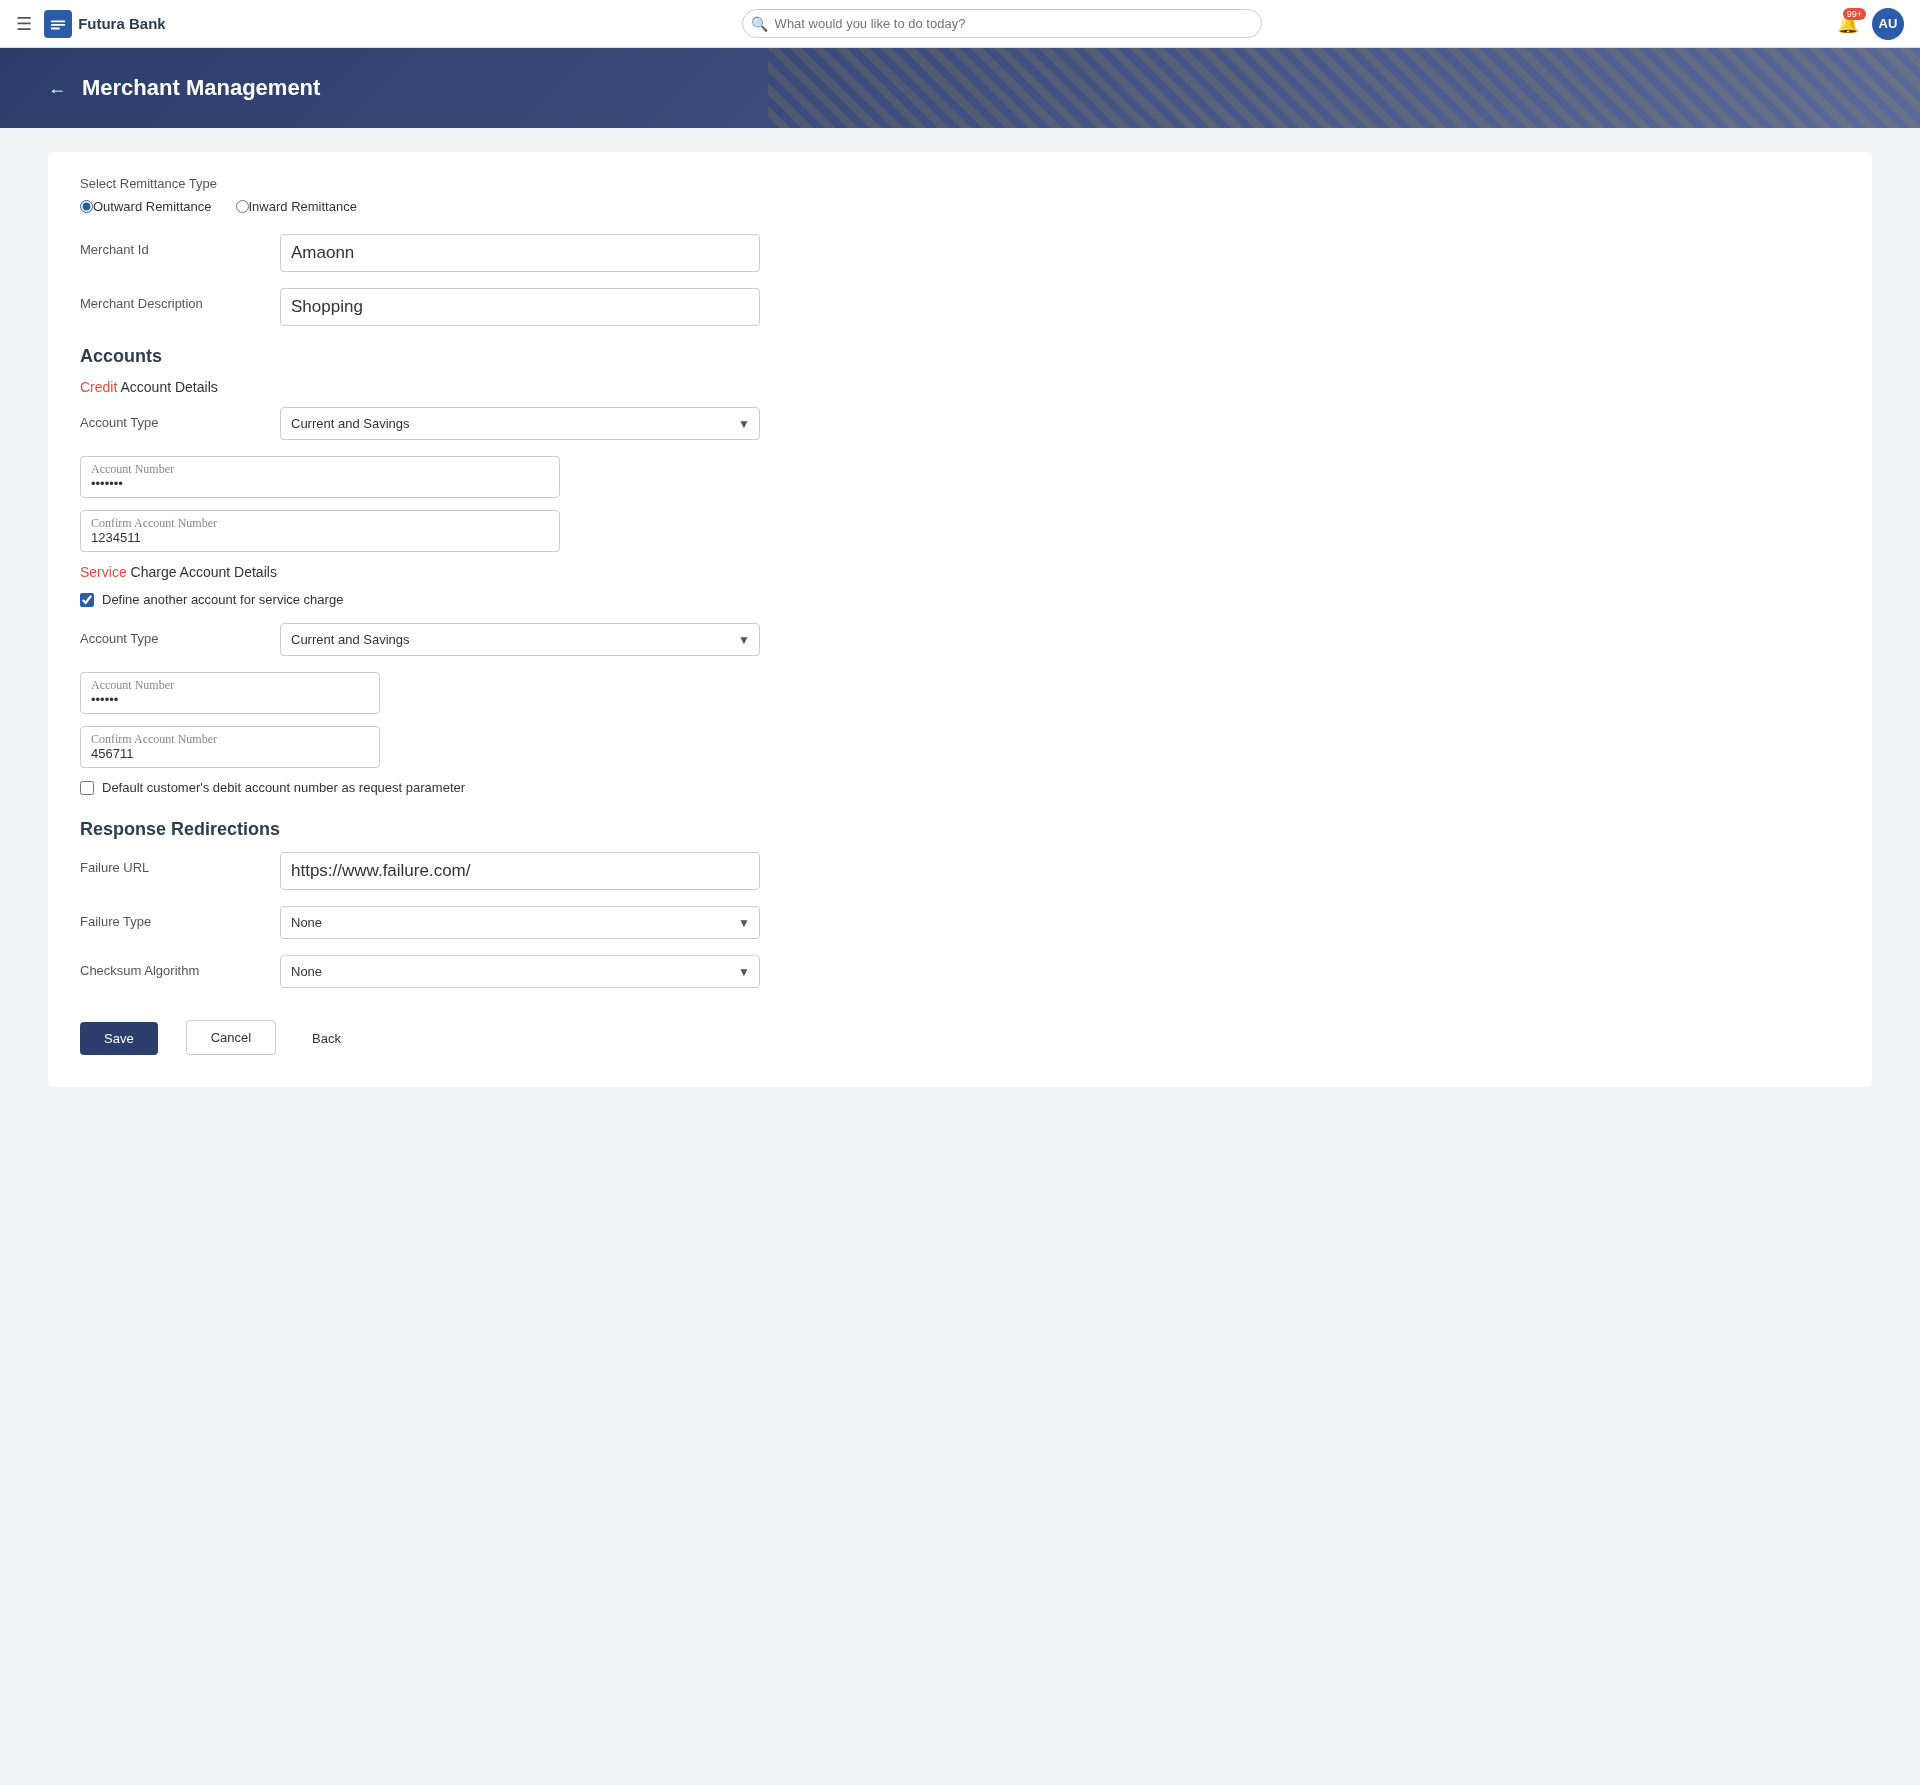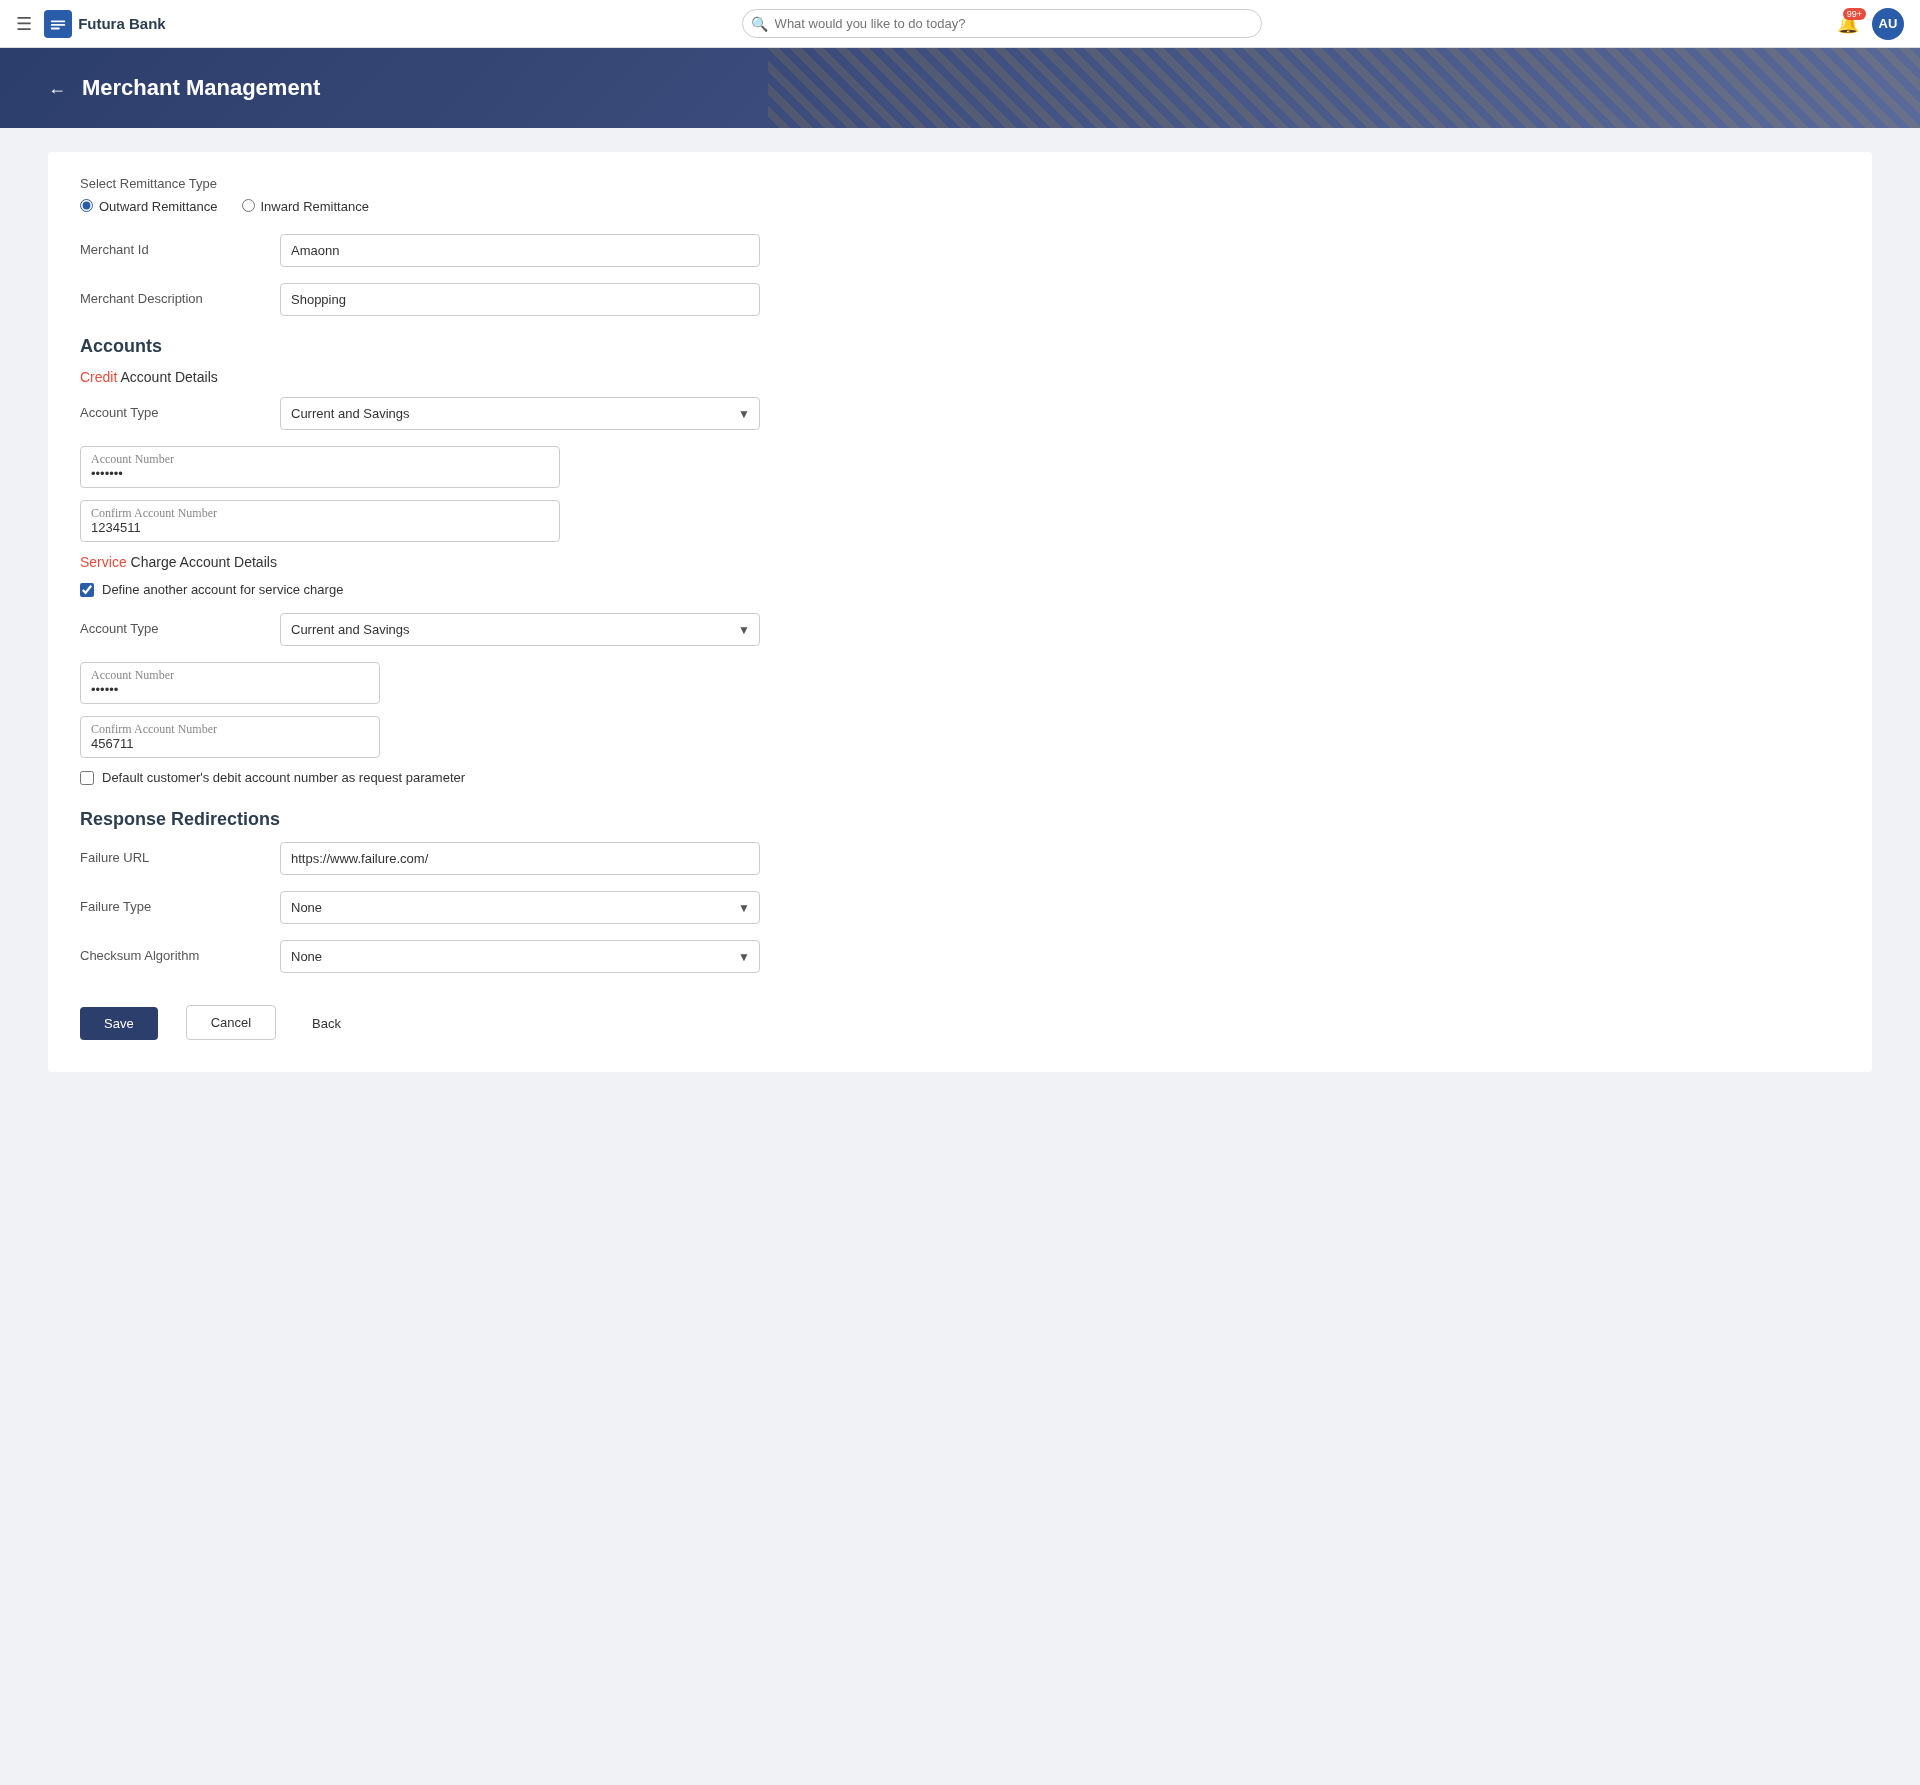--- a/index.html
+++ b/index.html
@@ -55,29 +55,29 @@
     
     .content-area { padding: 24px 48px; background: #f0f2f5; min-height: calc(100vh - 128px); }
 
     
     .form-card { background: #fff; border-radius: 4px; padding: 24px 32px 32px 32px; }
 
     
     .remittance-section { margin-bottom: 20px; }
     .remittance-label { font-size: 13px; color: #555; margin-bottom: 8px; }
     .radio-group { display: flex; gap: 24px; align-items: center; }
-    .radio-item { display: flex; align-items: flex-start; gap: 6px; cursor: pointer; font-size: 13px; }
+    .radio-item { display: flex; align-items: center; cursor: pointer; font-size: 13px; }
     .radio-item input[type="radio"] { accent-color: #2a5caa; }
 
     
     .form-row { display: flex; align-items: flex-start; margin-bottom: 16px; }
     .form-label { width: 200px; min-width: 200px; font-size: 13px; color: #555; padding-top: 8px; }
     .form-input {
       flex: 1; max-width: 480px; border: 1px solid #ccc; border-radius: 4px;
-      padding: 8px 10px; font-size: 13px; outline: none; color: #333;
+      padding: 8px 10px; font-size: 17px; outline: none; color: #333;
     }
 
     
     .section-header { font-size: 18px; font-weight: bold; color: #2c3e50; margin: 20px 0 12px 0; }
     .sub-section-header { font-size: 14px; font-weight: 500; margin-bottom: 12px; }
 
     
     .select-wrapper { position: relative; max-width: 480px; flex: 1; }
     .select-wrapper select {
       width: 100%; border: 1px solid #ccc; border-radius: 4px;

